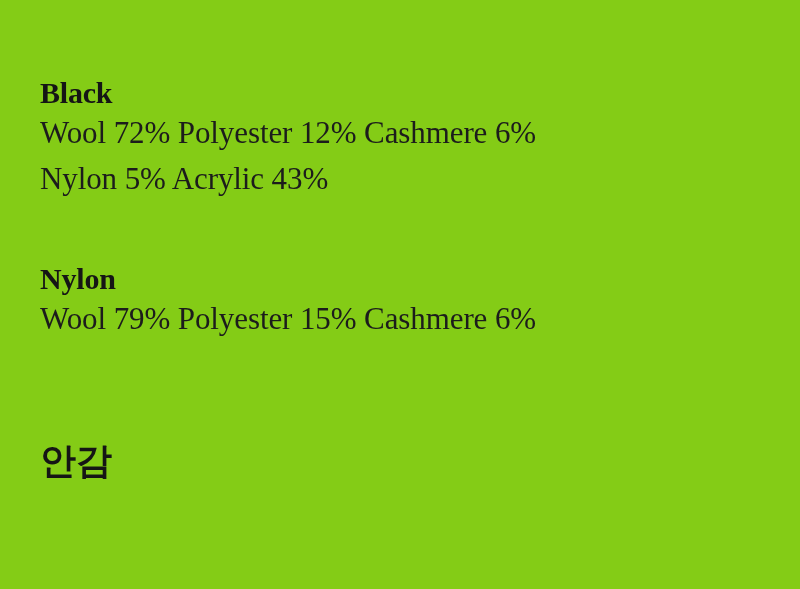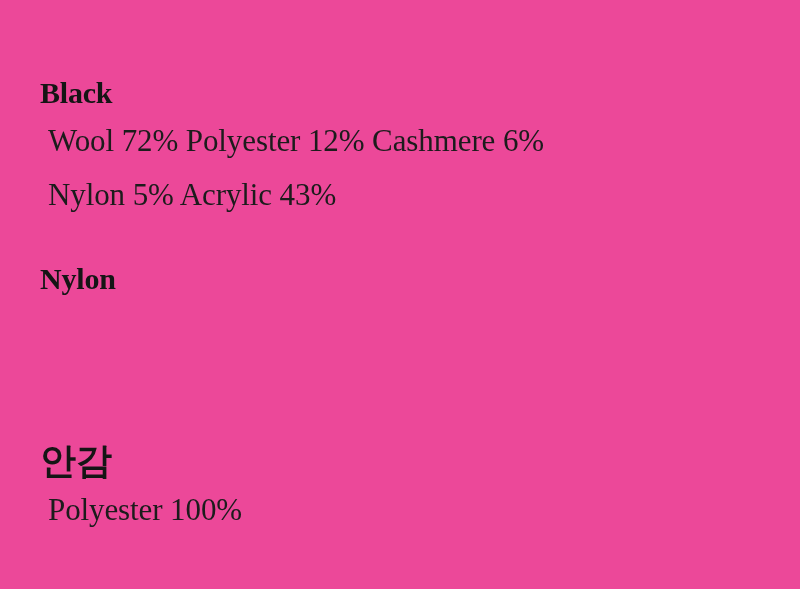--- a/index.html
+++ b/index.html
@@ -12,21 +12,21 @@
     background: #ffffff;
     font-family: "Liberation Serif", "DejaVu Serif", serif;
     color: #1a1a1a;
     overflow: hidden;
   }
 
   .page {
     position: relative;
     width: 800px;
     height: 589px;
-    background: #ec4899;
+    background: #84cc16;
     box-sizing: border-box;
     padding: 0 0 0 40px;
   }
 
   .spec-block {
     position: absolute;
     left: 40px;
   }
 
   .block-title {
@@ -49,41 +49,41 @@
   }
 
   .block-line {
     font-family: "Liberation Serif", "DejaVu Serif", serif;
     font-weight: normal;
     font-size: 31px;
     line-height: 46px;
     letter-spacing: -0.1px;
     color: #1c1c1c;
     white-space: nowrap;
-    margin: 8px;
+    margin: 0;
   }
 
   
   #block-black   { top: 76px; }
   #block-butter  { top: 262px; }
   #block-lining  { top: 443px; }
 </style>
 </head>
 <body>
 
 <div class="page">
 
   <div class="spec-block" id="block-black">
     <div class="block-title">Black</div>
     <div class="block-line">Wool 72% Polyester 12% Cashmere 6%</div>
     <div class="block-line">Nylon 5% Acrylic 43%</div>
   </div>
 
   <div class="spec-block" id="block-butter">
     <div class="block-title">Nylon</div>
+    <div class="block-line">Wool 79% Polyester 15% Cashmere 6%</div>
   </div>
 
   <div class="spec-block" id="block-lining">
     <div class="block-title hangul">안감</div>
-    <div class="block-line">Polyester 100%</div>
   </div>
 
 </div>
 
 </body></html>

